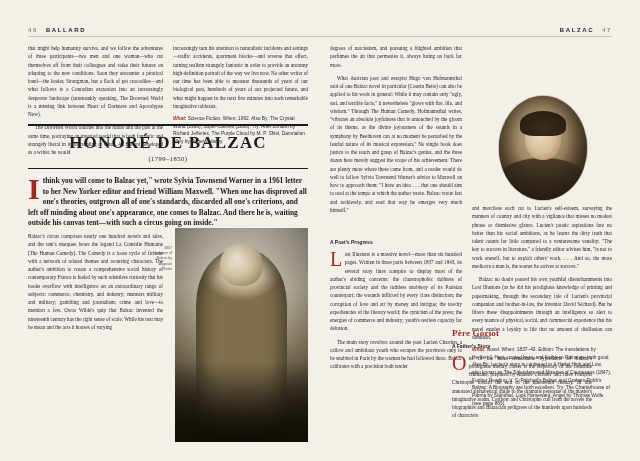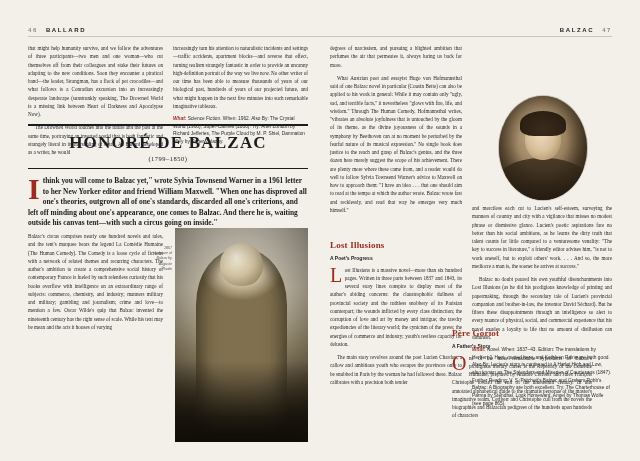--- a/index.html
+++ b/index.html
@@ -275,21 +275,20 @@
 
   <div class="statue">
     <div class="sky"></div>
     <div class="figure"></div>
     <div class="head"></div>
     <div class="shadow"></div>
     <div class="vignette"></div>
   </div>
 
   <div class="col" style="left:330px; top:238px; width:132px;">
-    <h2 class="section-head">Lost Illusions</h2>
     <div class="section-sub">A Poet's Progress</div>
     <p style="text-indent:0;">
       <span class="dc">L</span><span>ost Illusions is a massive novel—more than six hundred pages. Written in three parts between 1837 and 1843, its several story lines conspire to display most of the author's abiding concerns: the claustrophobic dullness of provincial society and the ruthless snobbery of its Parisian counterpart; the wounds inflicted by every class distinction; the corruption of love and art by money and intrigue; the tawdry expediencies of the literary world; the cynicism of the press; the energies of commerce and industry; youth's restless capacity for delusion.</span>
     </p>
     <p>The main story revolves around the poet Lucien Chardon, a callow and ambitious youth who escapes the provinces only to be snubbed in Paris by the woman he had followed there. Balzac calibrates with a precision both tender</p>
   </div>
 
   <div class="col" style="left:452px; top:326px; width:140px;">
     <h2 class="section-head">Père Goriot</h2>
     <div class="section-sub">A Father's Story</div>

